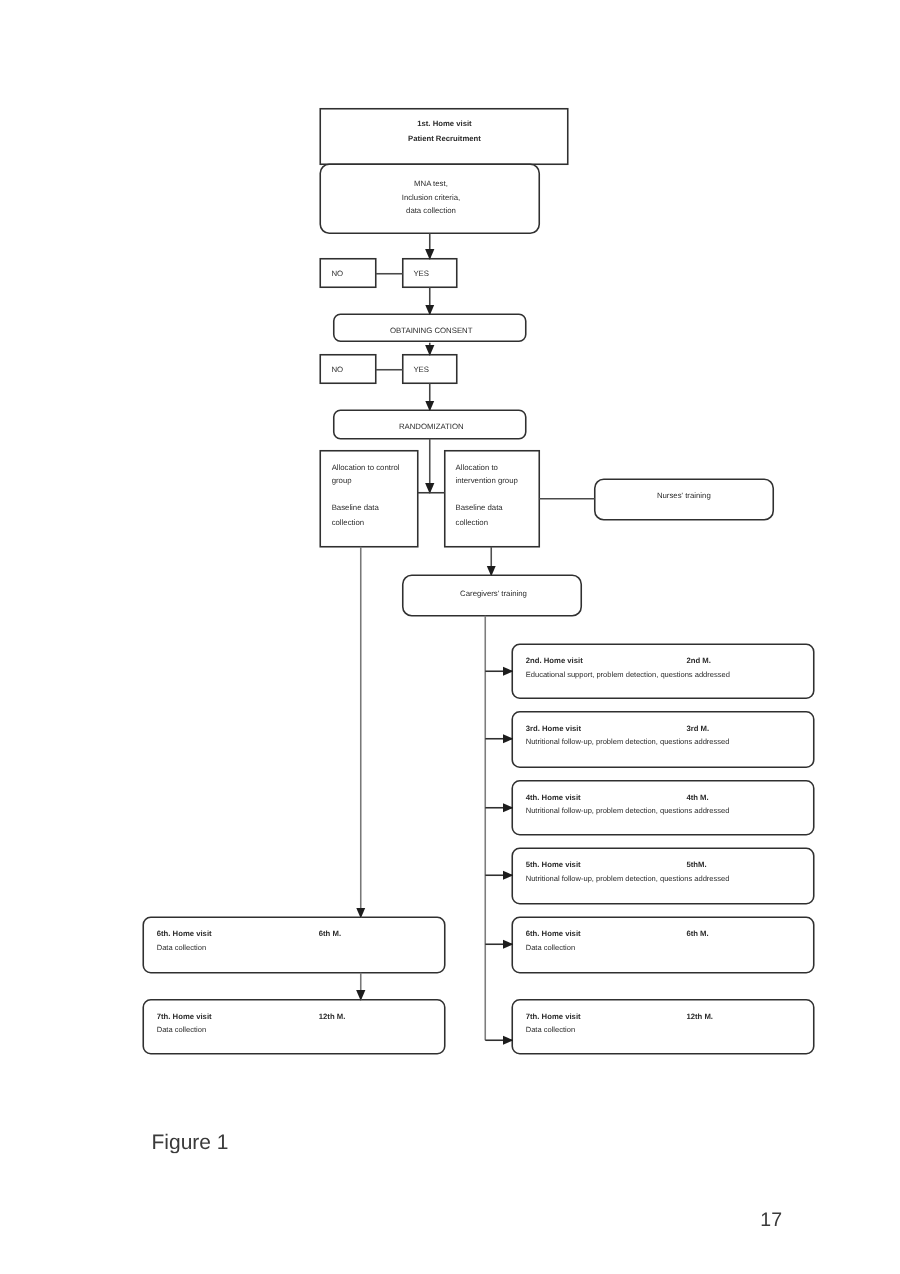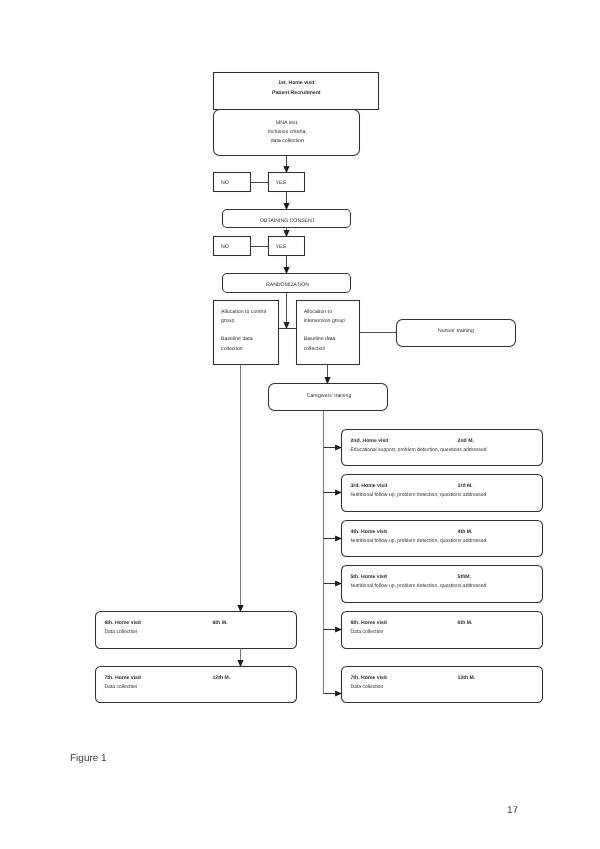--- a/index.html
+++ b/index.html
@@ -118,15 +118,15 @@
   <div class="lbl" style="left:457.6px;top:676.4px;font-size:5.15px;font-weight:bold;">12th M.</div>
   <div class="lbl" style="left:350.5px;top:685.4px;font-size:5.03px;">Data collection</div>
   <div class="lbl" style="left:104.5px;top:621.4px;font-size:5.15px;font-weight:bold;">6th. Home visit</div>
   <div class="lbl" style="left:212.5px;top:621.4px;font-size:5.15px;font-weight:bold;">6th M.</div>
   <div class="lbl" style="left:104.5px;top:630.4px;font-size:5.03px;">Data collection</div>
   <div class="lbl" style="left:104.5px;top:676.4px;font-size:5.15px;font-weight:bold;">7th. Home visit</div>
   <div class="lbl" style="left:212.5px;top:676.4px;font-size:5.15px;font-weight:bold;">12th M.</div>
   <div class="lbl" style="left:104.5px;top:685.4px;font-size:5.03px;">Data collection</div>
 </div>
 
-  <div class="caption" style="left:70px;top:754.4px;font-size:10px;">Figure 1</div>
-  <div class="caption" style="left:506.9px;top:806.4px;font-size:10px;">17</div>
+  <div class="caption" style="left:101px;top:754.4px;font-size:14px;">Figure 1</div>
+  <div class="caption" style="left:506.9px;top:806.4px;font-size:13px;">17</div>
 </div>
 
 </body></html>

